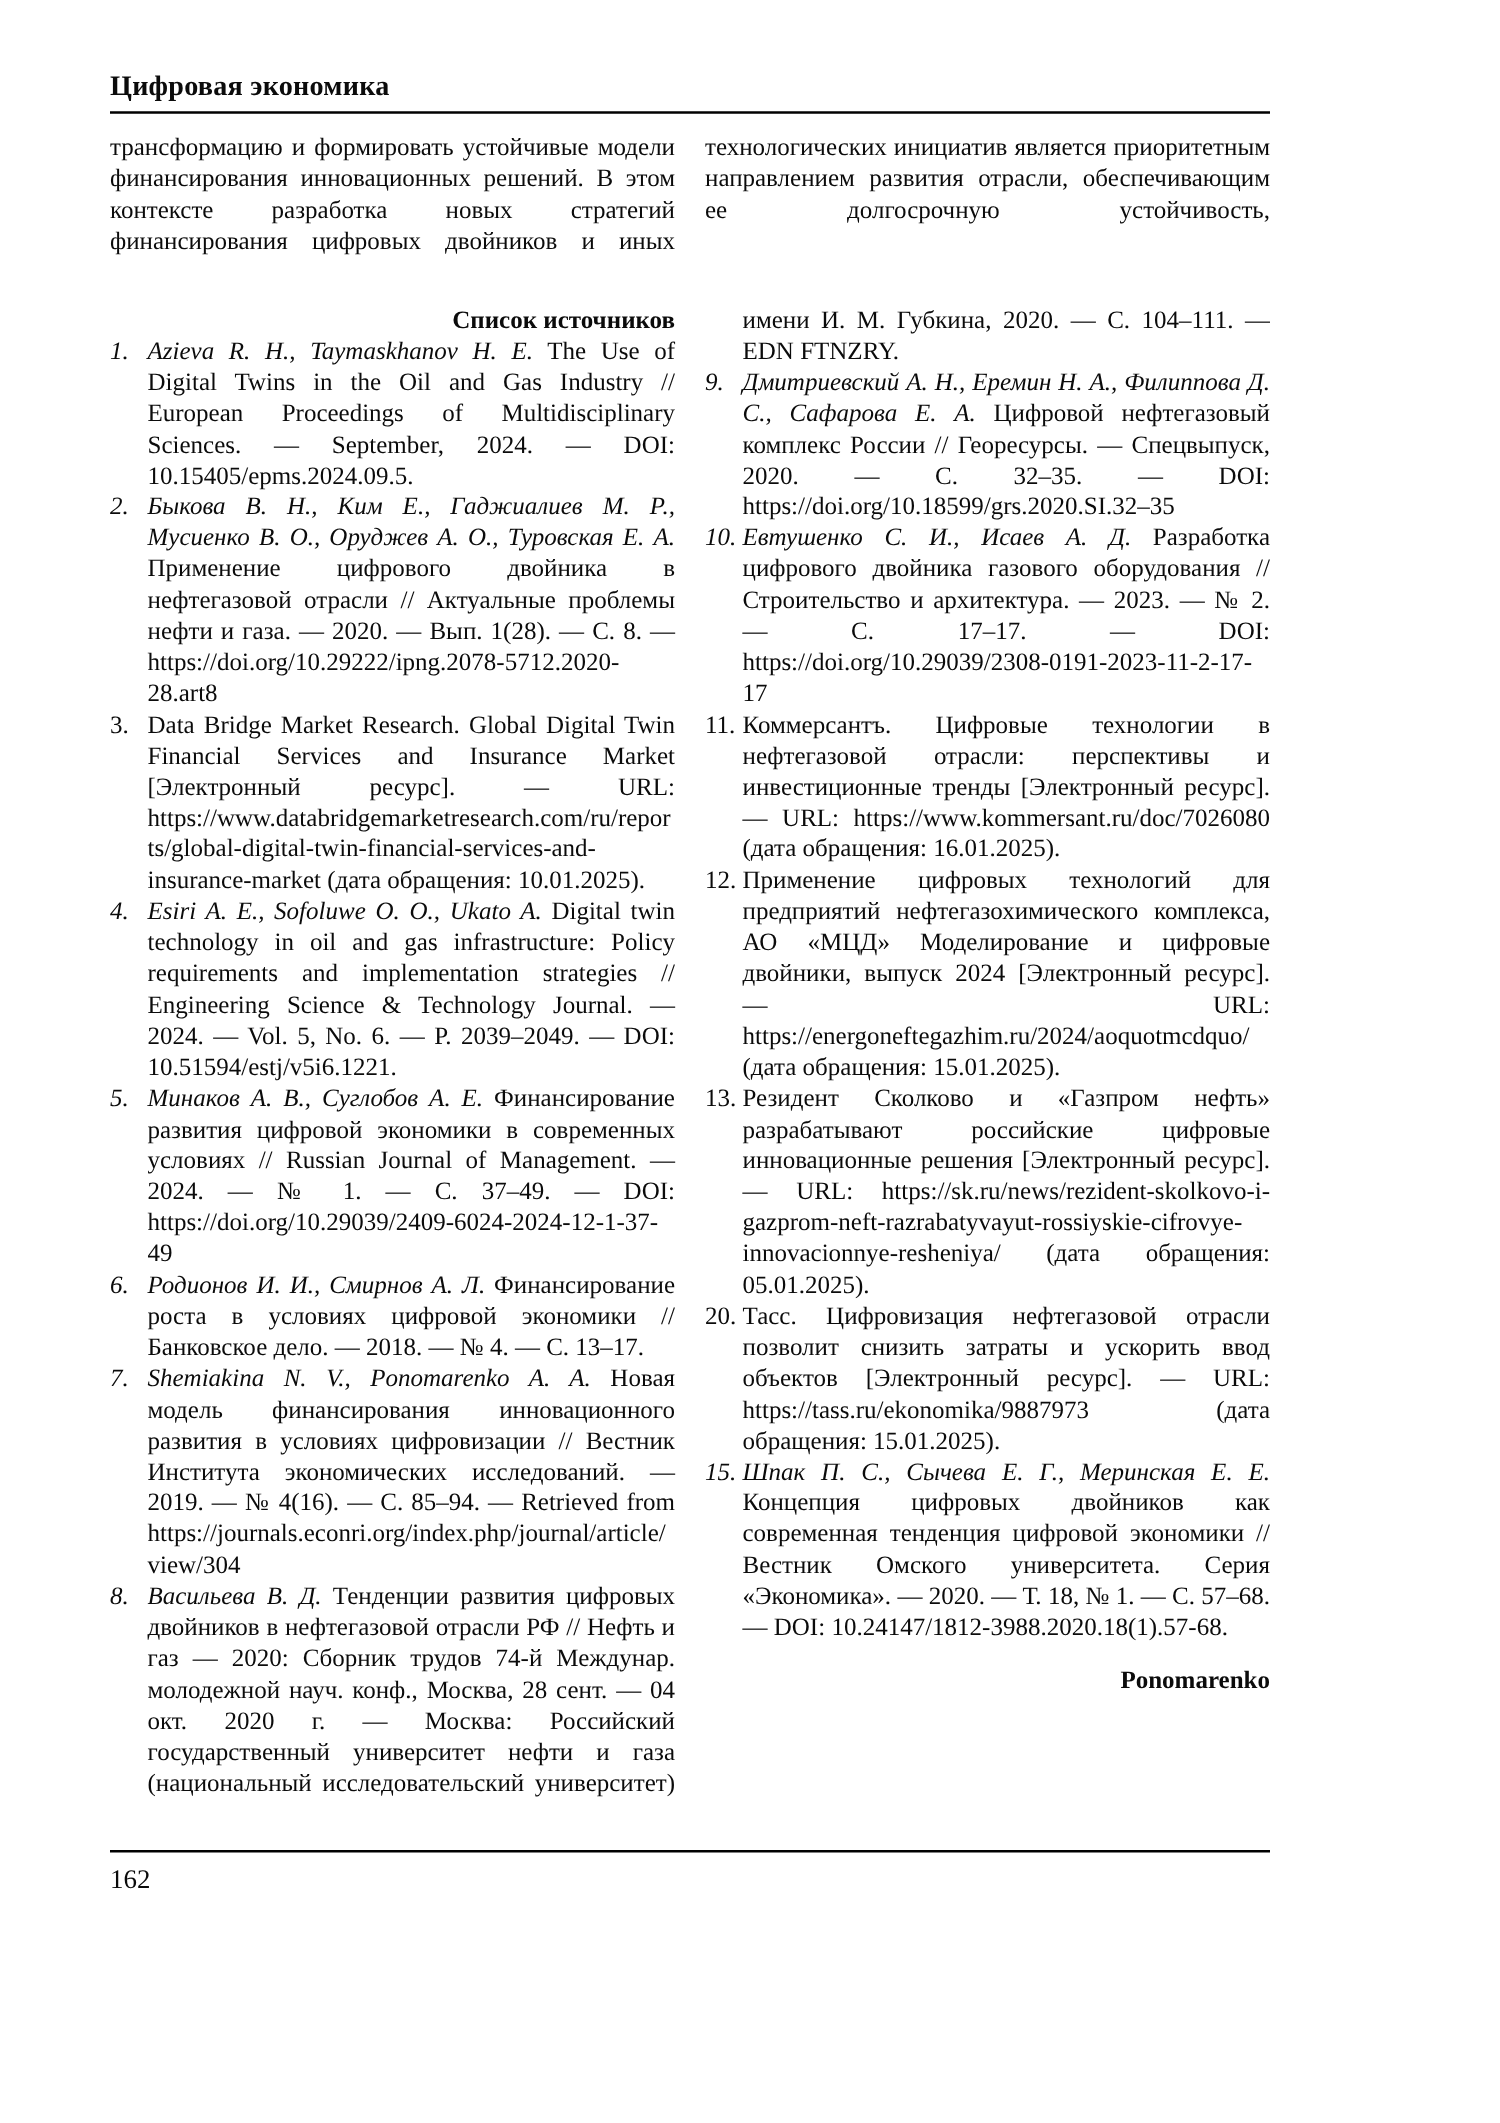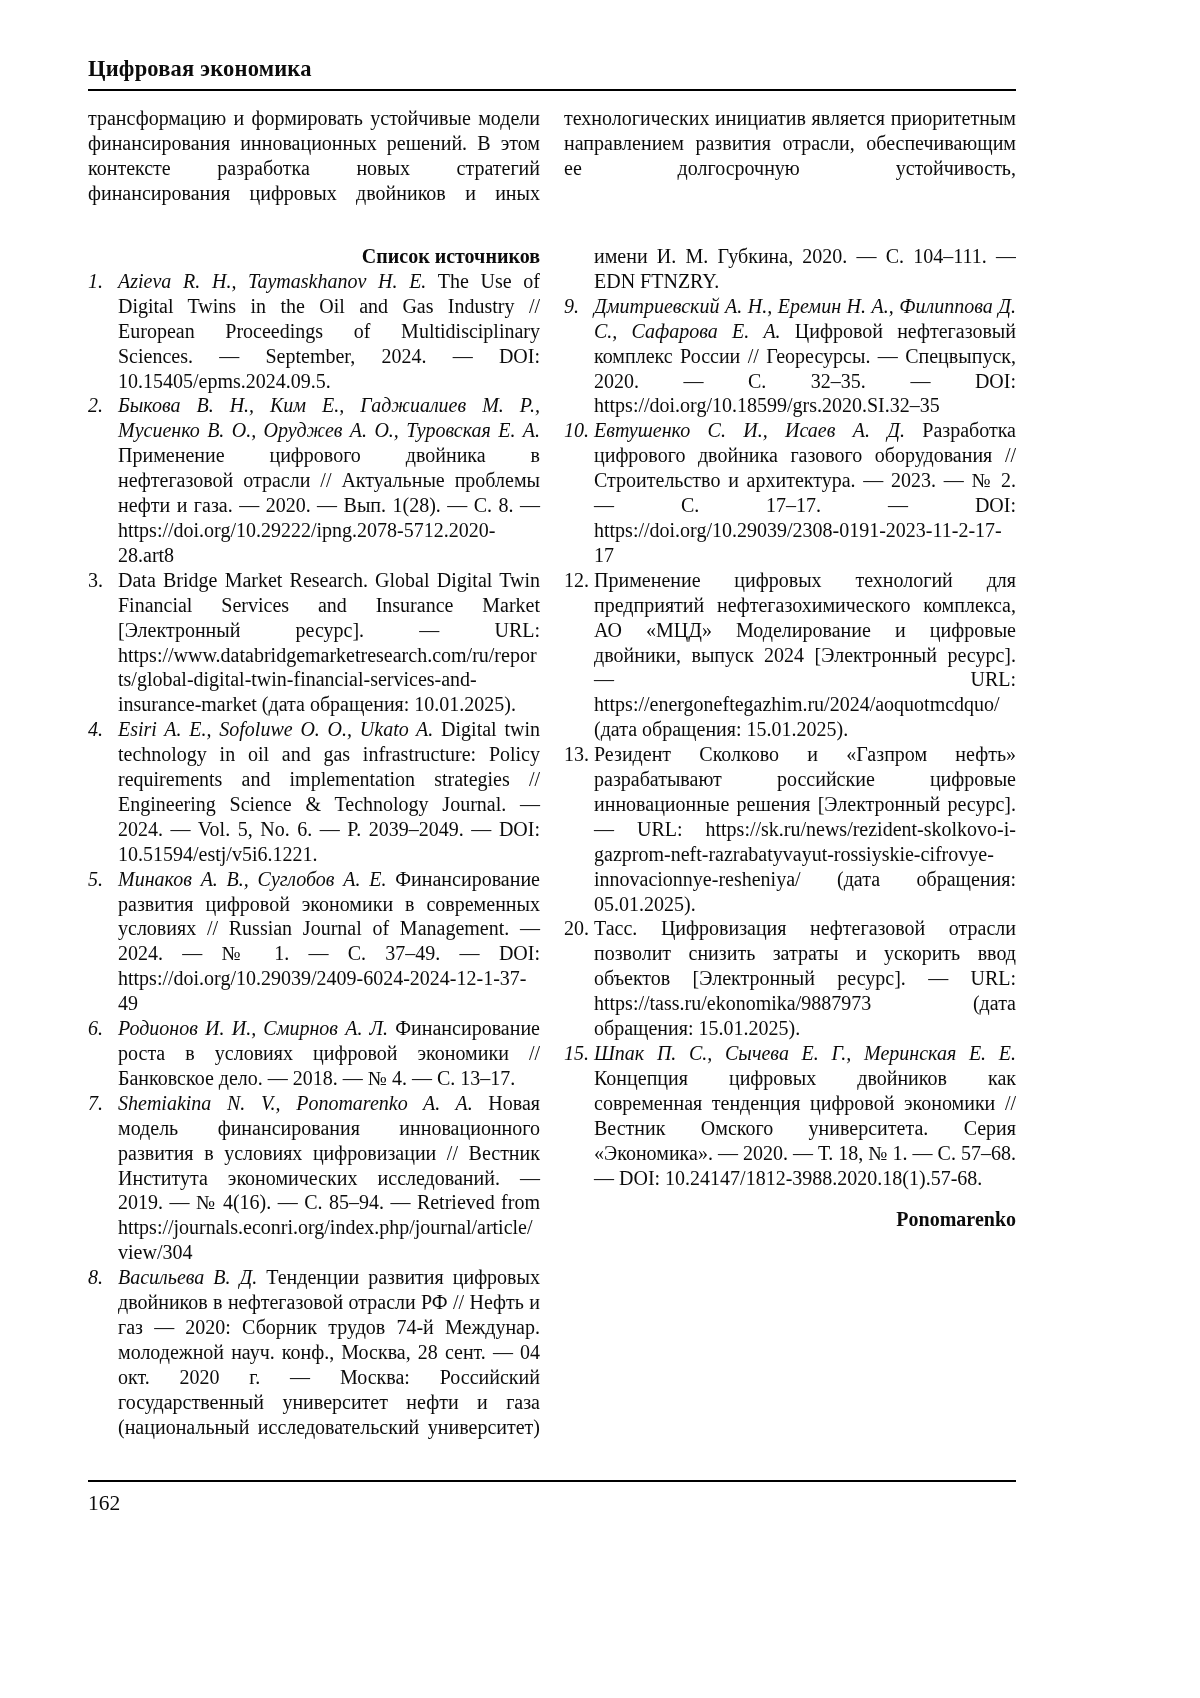--- a/index.html
+++ b/index.html
@@ -84,20 +84,21 @@
           <div class="ref-item"><span class="ref-num italic">1.</span><span class="italic">Azieva R. H., Taymaskhanov H. E.</span><span> The Use of Digital Twins in the Oil and Gas Industry // European Proceedings of Multidisciplinary Sciences. — September, 2024. — DOI: 10.15405/epms.2024.09.5.</span></div>
           <div class="ref-item"><span class="ref-num italic">2.</span><span class="italic">Быкова В. Н., Ким Е., Гаджиалиев М. Р., Мусиенко В. О., Оруджев А. О., Туровская Е. А.</span><span> Применение цифрового двойника в нефтегазовой отрасли // Актуальные проблемы нефти и газа. — 2020. — Вып. 1(28). — С. 8. — https://doi.org/10.29222/ipng.2078-5712.2020-28.art8</span></div>
           <div class="ref-item"><span class="ref-num">3.</span><span>Data Bridge Market Research. Global Digital Twin Financial Services and Insurance Market [Электронный ресурс]. — URL: https://www.databridgemarketresearch.com/ru/reports/global-digital-twin-financial-services-and-insurance-market (дата обращения: 10.01.2025).</span></div>
           <div class="ref-item"><span class="ref-num italic">4.</span><span class="italic">Esiri A. E., Sofoluwe O. O., Ukato A.</span><span> Digital twin technology in oil and gas infrastructure: Policy requirements and implementation strategies // Engineering Science &amp; Technology Journal. — 2024. — Vol. 5, No. 6. — P. 2039–2049. — DOI: 10.51594/estj/v5i6.1221.</span></div>
           <div class="ref-item"><span class="ref-num italic">5.</span><span class="italic">Минаков А. В., Суглобов А. Е.</span><span> Финансирование развития цифровой экономики в современных условиях // Russian Journal of Management. — 2024. — № 1. — С. 37–49. — DOI: https://doi.org/10.29039/2409-6024-2024-12-1-37-49</span></div>
           <div class="ref-item"><span class="ref-num italic">6.</span><span class="italic">Родионов И. И., Смирнов А. Л.</span><span> Финансирование роста в условиях цифровой экономики // Банковское дело. — 2018. — № 4. — С. 13–17.</span></div>
           <div class="ref-item"><span class="ref-num italic">7.</span><span class="italic">Shemiakina N. V., Ponomarenko A. A.</span><span> Новая модель финансирования инновационного развития в условиях цифровизации // Вестник Института экономических исследований. — 2019. — № 4(16). — С. 85–94. — Retrieved from https://journals.econri.org/index.php/journal/article/view/304</span></div>
           <div class="ref-item"><span class="ref-num italic">8.</span><span class="italic">Васильева В. Д.</span><span> Тенденции развития цифровых двойников в нефтегазовой отрасли РФ // Нефть и газ — 2020: Сборник трудов 74-й Междунар. молодежной науч. конф., Москва, 28 сент. — 04 окт. 2020 г. — Москва: Российский государственный университет нефти и газа (национальный исследовательский университет) имени И. М. Губкина, 2020. — С. 104–111. — EDN FTNZRY.</span></div>
           <div class="ref-item"><span class="ref-num italic">9.</span><span class="italic">Дмитриевский А. Н., Еремин Н. А., Филиппова Д. С., Сафарова Е. А.</span><span> Цифровой нефтегазовый комплекс России // Георесурсы. — Спецвыпуск, 2020. — С. 32–35. — DOI: https://doi.org/10.18599/grs.2020.SI.32–35</span></div>
           <div class="ref-item"><span class="ref-num italic">10.</span><span class="italic">Евтушенко С. И., Исаев А. Д.</span><span> Разработка цифрового двойника газового оборудования // Строительство и архитектура. — 2023. — № 2. — С. 17–17. — DOI: https://doi.org/10.29039/2308-0191-2023-11-2-17-17</span></div>
+          <div class="ref-item"><span class="ref-num">11.</span><span>Коммерсантъ. Цифровые технологии в нефтегазовой отрасли: перспективы и инвестиционные тренды [Электронный ресурс]. — URL: https://www.kommersant.ru/doc/7026080 (дата обращения: 16.01.2025).</span></div>
           <div class="ref-item"><span class="ref-num">12.</span><span>Применение цифровых технологий для предприятий нефтегазохимического комплекса, АО «МЦД» Моделирование и цифровые двойники, выпуск 2024 [Электронный ресурс]. — URL: https://energoneftegazhim.ru/2024/aoquotmcdquo/ (дата обращения: 15.01.2025).</span></div>
           <div class="ref-item"><span class="ref-num">13.</span><span>Резидент Сколково и «Газпром нефть» разрабатывают российские цифровые инновационные решения [Электронный ресурс]. — URL: https://sk.ru/news/rezident-skolkovo-i-gazprom-neft-razrabatyvayut-rossiyskie-cifrovye-innovacionnye-resheniya/ (дата обращения: 05.01.2025).</span></div>
           <div class="ref-item"><span class="ref-num">20.</span><span>Тасс. Цифровизация нефтегазовой отрасли позволит снизить затраты и ускорить ввод объектов [Электронный ресурс]. — URL: https://tass.ru/ekonomika/9887973 (дата обращения: 15.01.2025).</span></div>
           <div class="ref-item"><span class="ref-num italic">15.</span><span class="italic">Шпак П. С., Сычева Е. Г., Меринская Е. Е.</span><span> Концепция цифровых двойников как современная тенденция цифровой экономики // Вестник Омского университета. Серия «Экономика». — 2020. — Т. 18, № 1. — С. 57–68. — DOI: 10.24147/1812-3988.2020.18(1).57-68.</span></div>
         </div>
 
       <h2 class="list-heading heading-en">Ponomarenko</h2>
     </section>
 
   </main>

